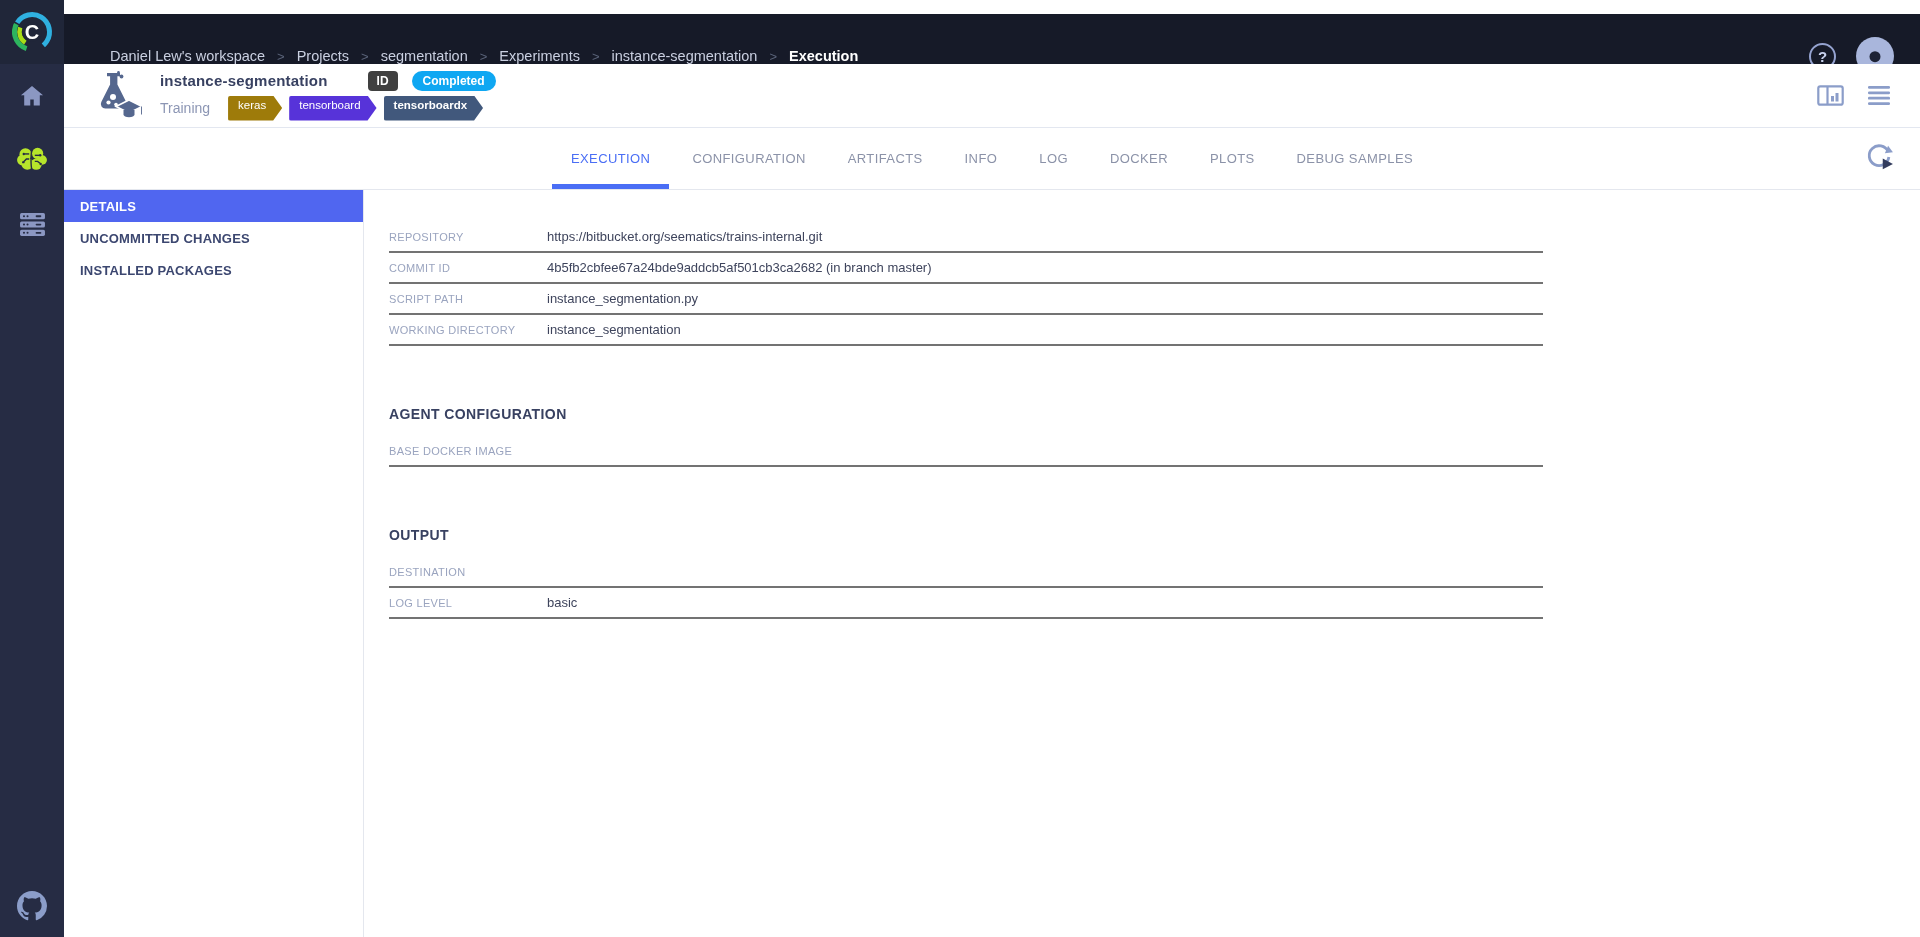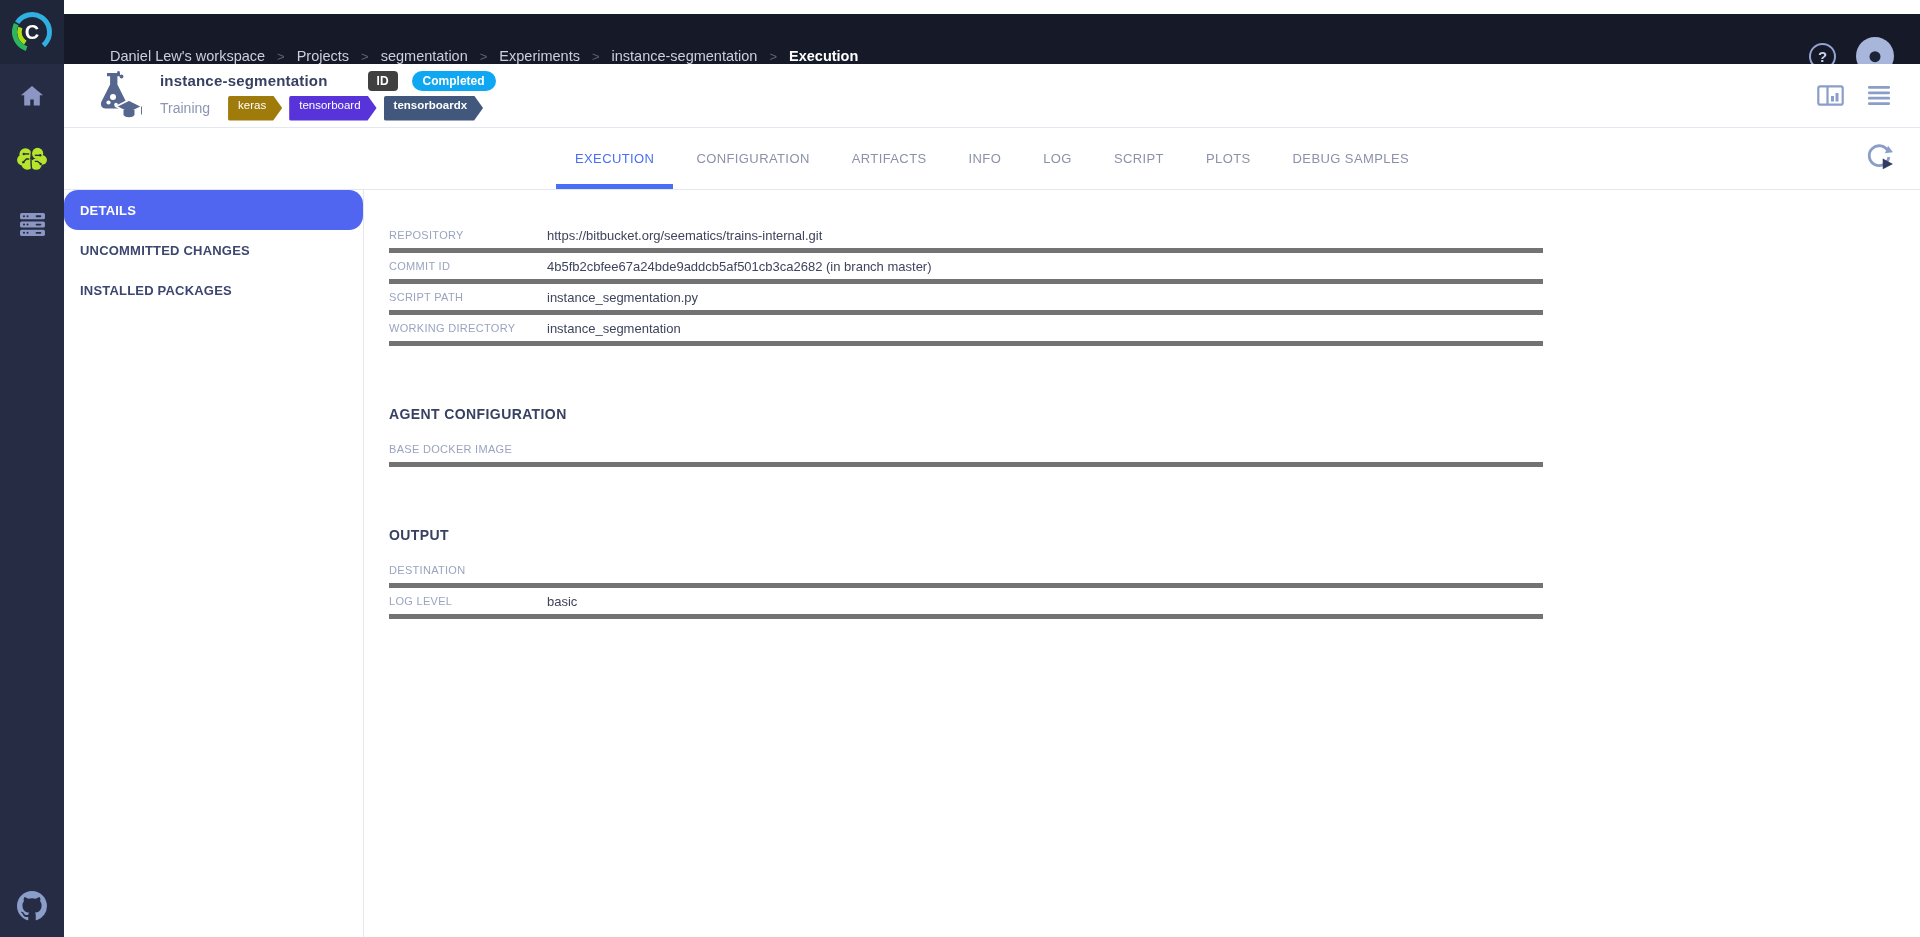--- a/index.html
+++ b/index.html
@@ -50,28 +50,28 @@
   .tabs { display:flex; height:100%; }
   .tab { position:relative; display:flex; align-items:center; padding:0 19px; margin:0 2px;
     font-size:13px; letter-spacing:.4px; color:#8b92a8; cursor:pointer; white-space:nowrap; }
   .tab.active { color:#4a6ef5; }
   .tab.active::after { content:''; position:absolute; left:0; right:0; bottom:0; height:5px; background:#4a6ef5; }
   .refresh-btn { position:absolute; right:26px; top:50%; transform:translateY(-50%); cursor:pointer; }
 
   
   .body-row { position:absolute; left:64px; top:190px; right:0; bottom:0; display:flex; background:#fff; }
   .side-menu { width:300px; flex:0 0 auto; border-right:1px solid #e4e7ee; padding-top:0; }
-  .menu-item { height:40px; display:flex; align-items:center; padding-left:16px;
-    font-size:13px; font-weight:600; letter-spacing:.2px; color:#3c4770; cursor:pointer;border-radius:14px; }
+  .menu-item { height:32px; display:flex; align-items:center; padding-left:16px;
+    font-size:13px; font-weight:600; letter-spacing:.2px; color:#3c4770; cursor:pointer; }
   .menu-item.selected { background:#5066f0; color:#fff; }
 
   .content { flex:1; padding:32px 0 0 25px; overflow:hidden; }
   .section { width:1154px; margin-bottom:60px; }
   .section-title { font-size:14px; font-weight:bold; color:#384161; letter-spacing:.4px; margin-bottom:14px; }
-  .field-row { display:flex; align-items:center; height:31px; border-bottom:5px solid #737373; }
+  .field-row { display:flex; align-items:center; height:31px; border-bottom:2px solid #737373; }
   .field-label { width:158px; flex:0 0 auto; font-size:11px; color:#9aa4bf; letter-spacing:.3px; }
   .field-value { font-size:13px; color:#3e445c; }
 </style>
 </head>
 <body>
 
 <div class="app">
 
   <div class="sidebar">
     <div class="logo-box">
@@ -220,21 +220,21 @@
     </div>
   </div>
 
   <div class="tabbar">
     <div class="tabs" id="tabs">
         <div class="tab active">EXECUTION</div>
         <div class="tab">CONFIGURATION</div>
         <div class="tab">ARTIFACTS</div>
         <div class="tab">INFO</div>
         <div class="tab">LOG</div>
-        <div class="tab">SCRIPT</div>
+        <div class="tab">DOCKER</div>
         <div class="tab">PLOTS</div>
         <div class="tab">DEBUG SAMPLES</div>
       </div>
     <span class="refresh-btn">
       <svg width="30" height="30" viewBox="0 0 28 28">
         <path d="M22.5 9 A 9.2 9.2 0 1 0 23.2 14" fill="none" stroke="#8b9dc9" stroke-width="2.6"></path>
         <polygon points="22.5,3.5 27,9.5 19.5,10.5" fill="#8b9dc9"></polygon>
         <polygon points="17.5,15.5 27,20.5 17.5,25.5" fill="#333c5e"></polygon>
       </svg>
     </span>

